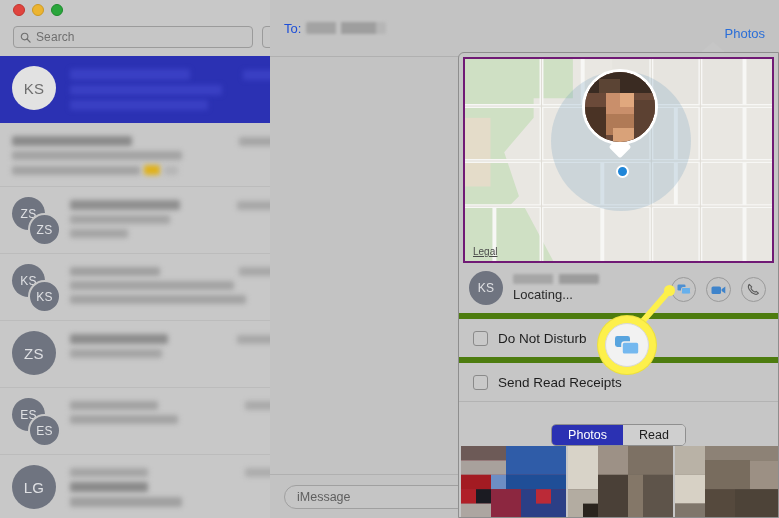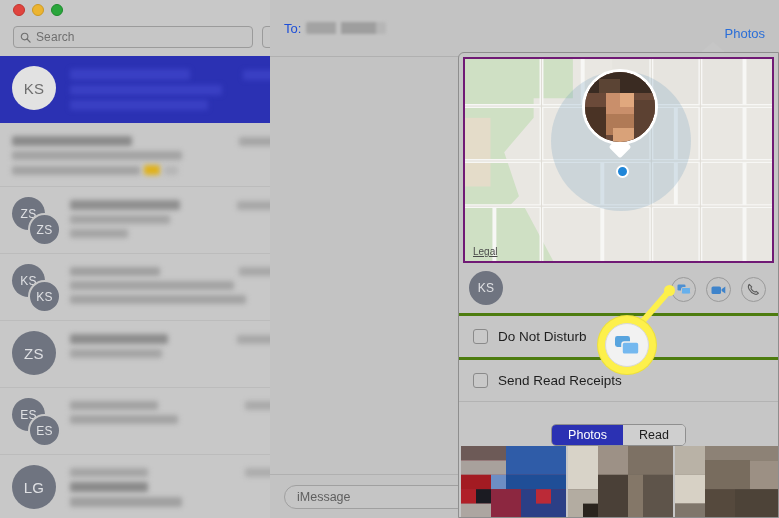--- a/index.html
+++ b/index.html
@@ -143,21 +143,21 @@
   }
   .locating { font-size: 13px; color: #2b2b2b; }
   .callbtns { position: absolute; right: 12px; top: 14px; display: flex; gap: 10px; }
   .cbtn {
     width: 25px; height: 25px; border-radius: 50%; border: 1px solid #9a9a9a;
     display: flex; align-items: center; justify-content: center; background: #c6c6c6;
   }
 
   .checkrow {
     display: flex; align-items: center; gap: 10px; height: 44px;
-    padding: 0 14px; border-top: 3px solid #4d7c0f;
+    padding: 0 14px; border-top: 6px solid #4d7c0f;
     font-size: 13.5px; color: #1e1e1e;
   }
   .checkbox {
     width: 15px; height: 15px; border: 1px solid #8a8a8a; border-radius: 3px;
     background: #c9c9c9; flex: 0 0 auto;
   }
 
   .seg-wrap { border-top: 1px solid #b3b3b3; height: 45px; display: flex; align-items: flex-end; justify-content: center; }
   .segmented {
     display: flex; border: 1px solid #8f8f8f; border-radius: 5px; overflow: hidden; height: 22px;
@@ -393,20 +393,24 @@
             <rect x="4" y="8" width="3" height="2" fill="#d9a279"></rect>
           </svg>
         </div>
       </div>
       <div class="bluedot"></div>
       <span class="legal">Legal</span>
     </div>
 
     <div class="contact-row">
       <div class="avatar small" style="width:34px;height:34px;font-size:12px;">KS</div>
+      <div>
+        <div class="contact-name-blur"></div>
+        <div class="locating">Locating...</div>
+      </div>
       <div class="callbtns">
         <div class="cbtn">
           <svg width="14" height="11" viewBox="0 0 14 11">
             <rect x="0.5" y="0.5" width="8" height="6" rx="1.3" fill="#4d8fd1"></rect>
             <rect x="4.5" y="3.5" width="9" height="6.6" rx="1.3" fill="#67b0ec" stroke="#c6c6c6" stroke-width="1"></rect>
           </svg>
         </div>
         <div class="cbtn">
           <svg width="15" height="10" viewBox="0 0 15 10">
             <rect x="0.5" y="1.5" width="9.5" height="7.5" rx="1.6" fill="#3f84cb"></rect>

